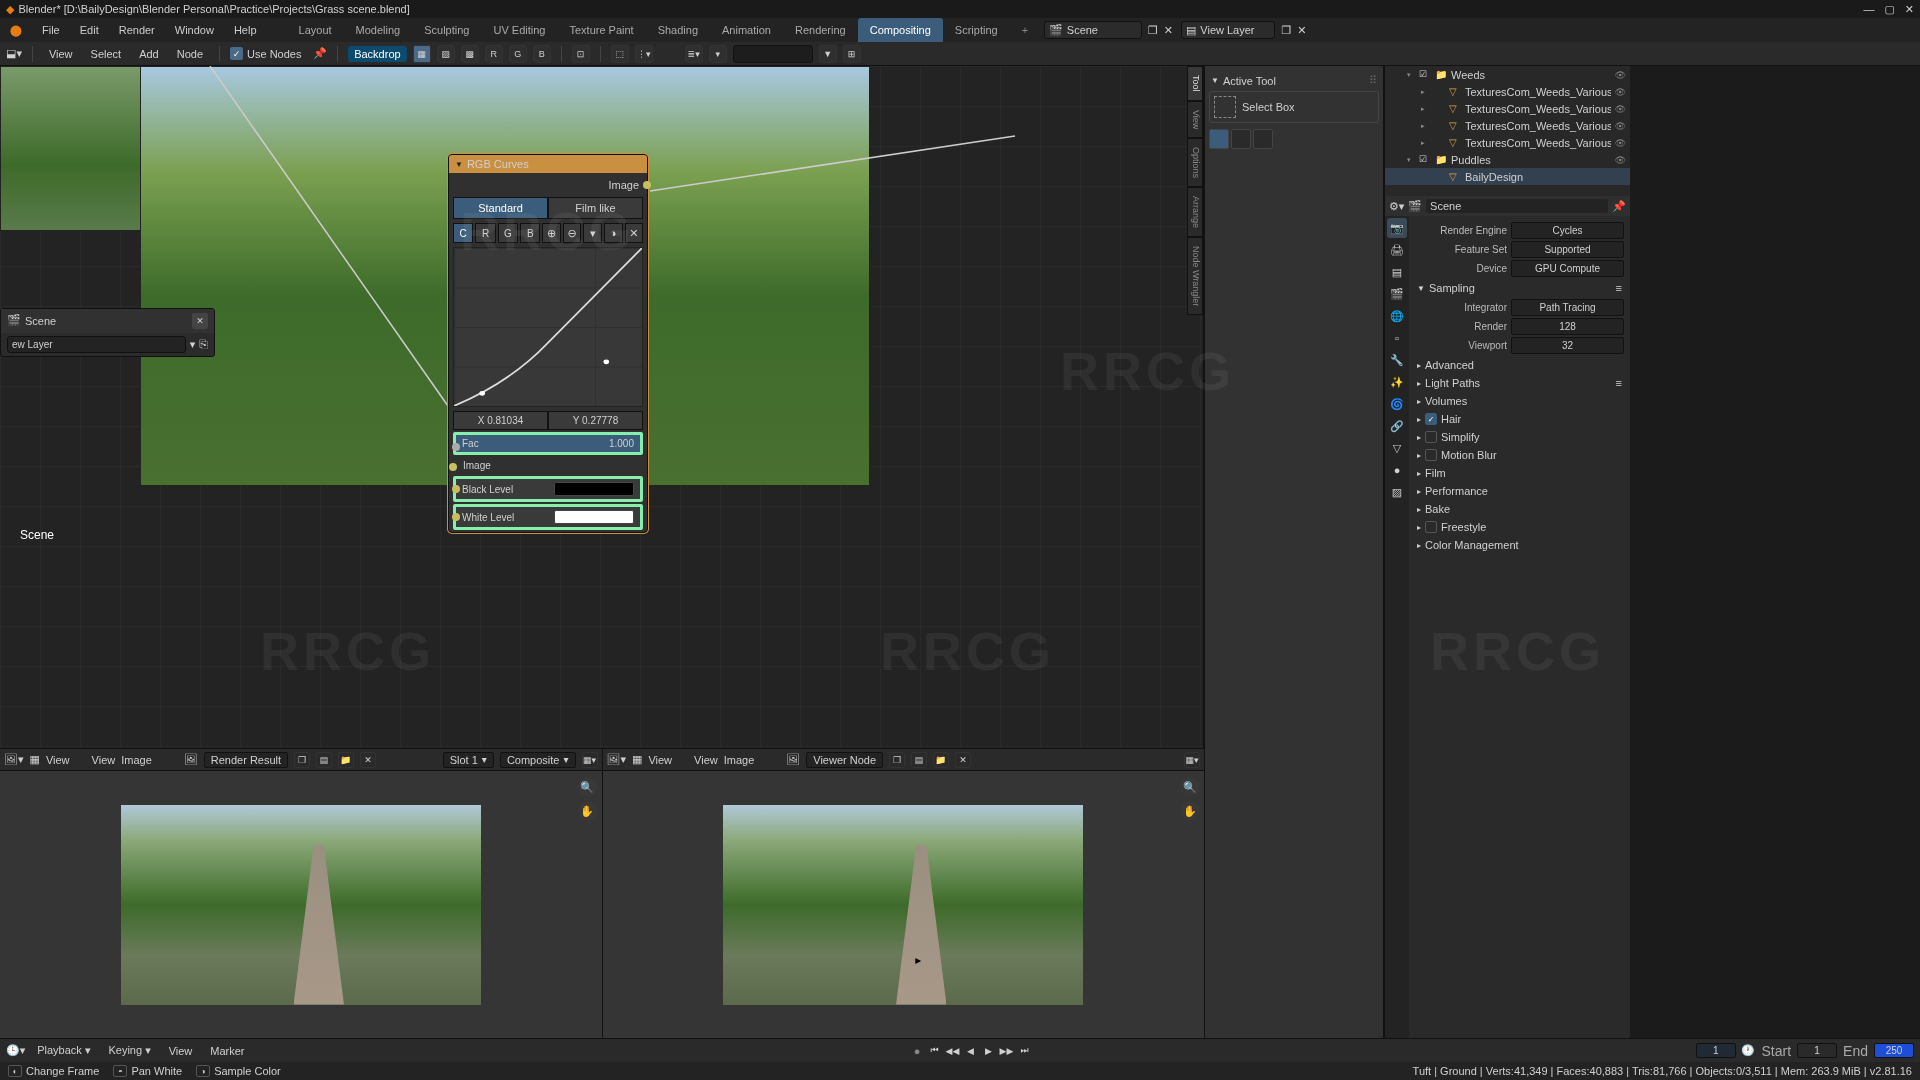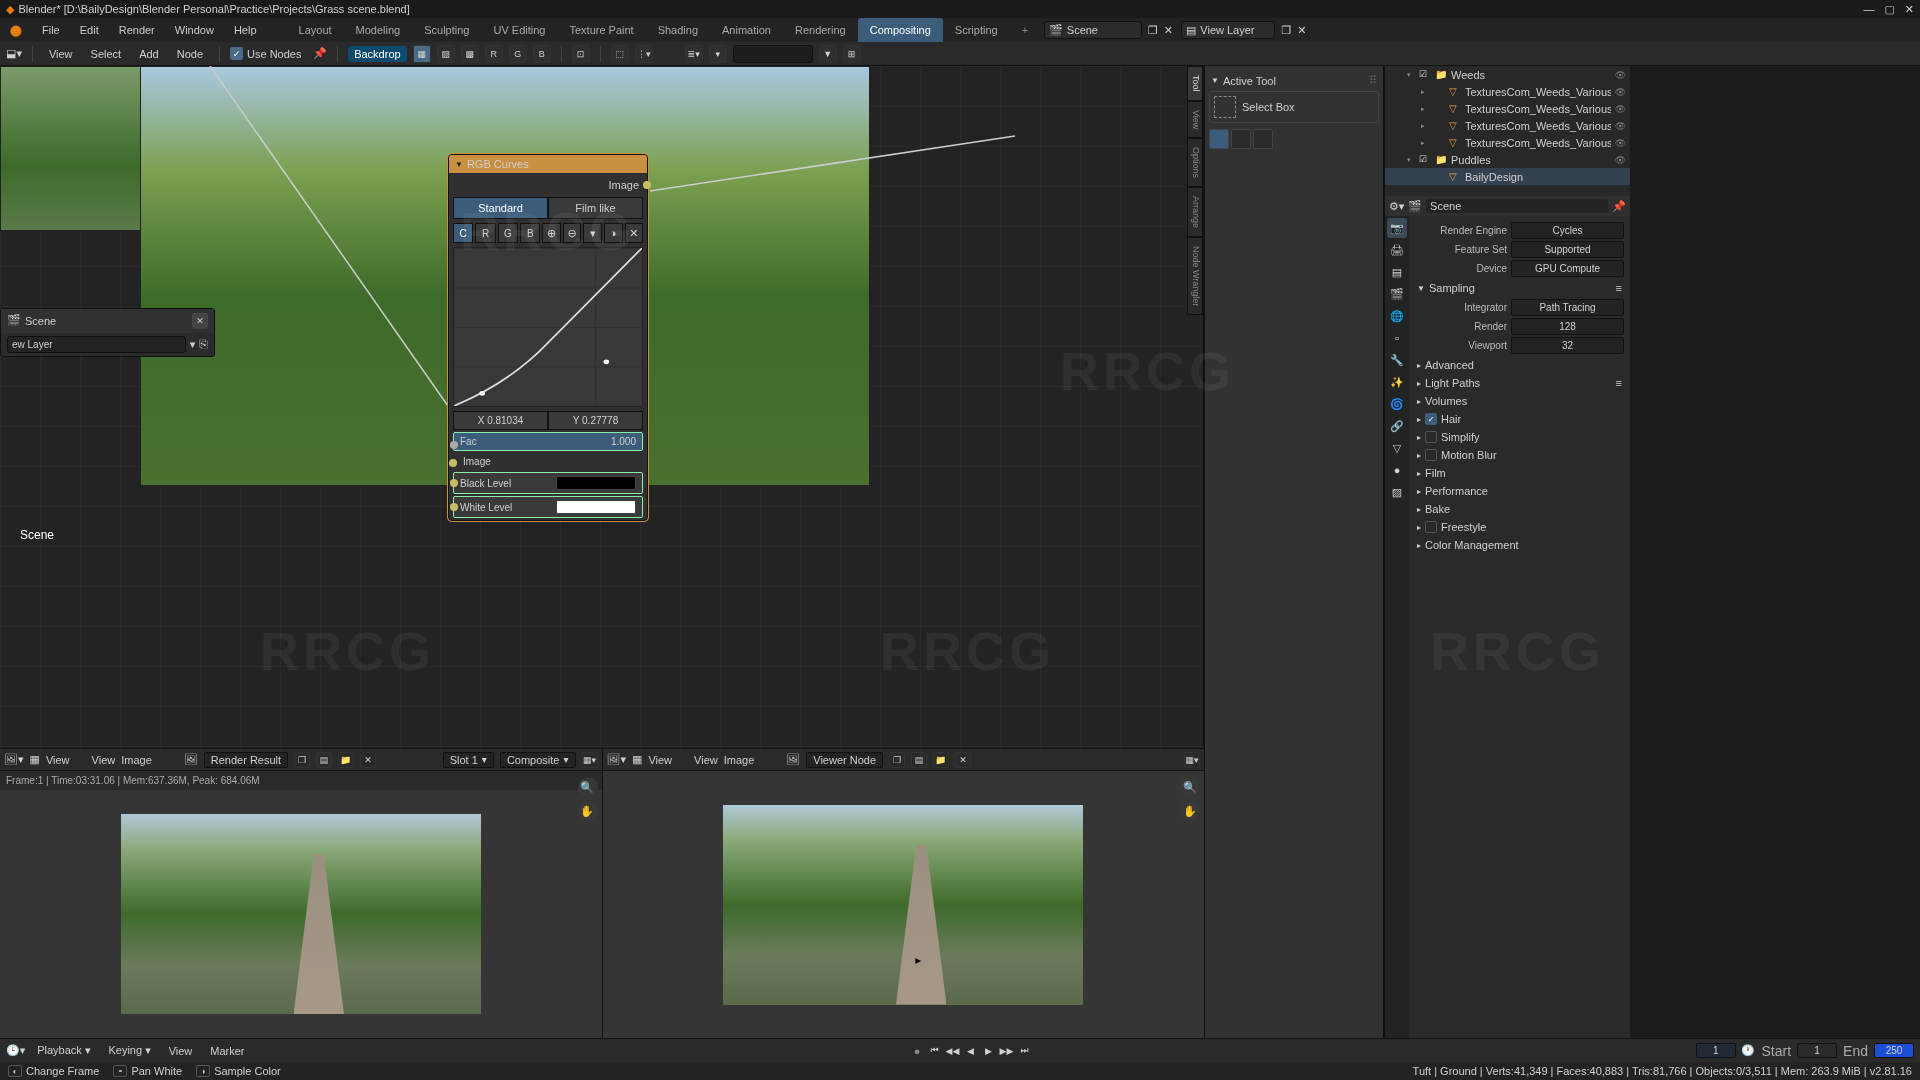--- a/index.html
+++ b/index.html
@@ -66,21 +66,21 @@
 .node .tabs .t { flex:1; text-align:center; padding:4px 0; background:#3a3a3a; border:1px solid #111; }
 .node .tabs .t.active { background:#3b5c7a; color:#fff; }
 .node .chanrow { display:flex; margin:4px; gap:2px; align-items:center; }
 .node .chanrow .ch { width:22px; height:20px; display:flex; align-items:center; justify-content:center; background:#3a3a3a; border:1px solid #111; font-size:10px; }
 .node .chanrow .ch.active { background:#3b5c7a; color:#fff; }
 .node .chanrow .ib { width:20px; height:20px; display:flex; align-items:center; justify-content:center; background:#3a3a3a; border:1px solid #111; font-size:11px; }
 .node .curve { margin:4px; height:160px; background:#383838; border:1px solid #222; position:relative; background-image:linear-gradient(#303030 1px,transparent 1px),linear-gradient(90deg,#303030 1px,transparent 1px); background-size:25% 25%; }
 .node .curve svg { position:absolute; inset:0; width:100%; height:100%; }
 .node .xy { display:flex; margin:0 4px;align-items:center; }
 .node .xy .v { flex:1; text-align:center; padding:3px 0; background:#3a3a3a; border:1px solid #111; font-size:10px; }
-.node .prop { display:flex; align-items:center; margin:2px 4px; padding:3px 6px; background:#3a3a3a; border:1px solid #86efac; border-radius:2px; position:relative; }
+.node .prop { display:flex; align-items:center; margin:2px 4px; padding:3px 6px; background:#3a3a3a; border:3px solid #86efac; border-radius:2px; position:relative; }
 .node .prop.fac { background:#3b5c7a; }
 .node .prop .lbl { flex:1; font-size:10px; }
 .node .prop .val { font-size:10px; }
 .node .prop .sw { width:80px; height:14px; border-radius:2px; }
 .node .prop .sw.black { background:#000; border:1px solid #444; }
 .node .prop .sw.white { background:#fff; border:1px solid #444; }
 .node .prop.image { background:transparent; border:none; padding-left:10px; }
 
 
 .side-tabs { position:absolute; right:0; top:0; width:16px; display:flex; flex-direction:column; }
@@ -347,21 +347,20 @@
             </div>
           <div class="ib">❐</div>
           <div class="ib">▤</div>
           <div class="ib">📁</div>
           <div class="ib">✕</div>
           <span style="flex:1"></span>
           <div class="sel"><span>Slot 1</span> ▾</div>
           <div class="sel"><span>Composite</span> ▾</div>
           <div class="ib">▦▾</div>
         </div>
-        <div class="info">Frame:1 | Time:03:31.06 | Mem:637.36M, Peak: 684.06M</div>
         <div class="canvas">
           <div class="render">
               <div class="path"></div>
             </div>
         </div>
         <div class="nav-icons">
           <div class="ni">🔍</div>
           <div class="ni">✋</div>
         </div>
       </div>

